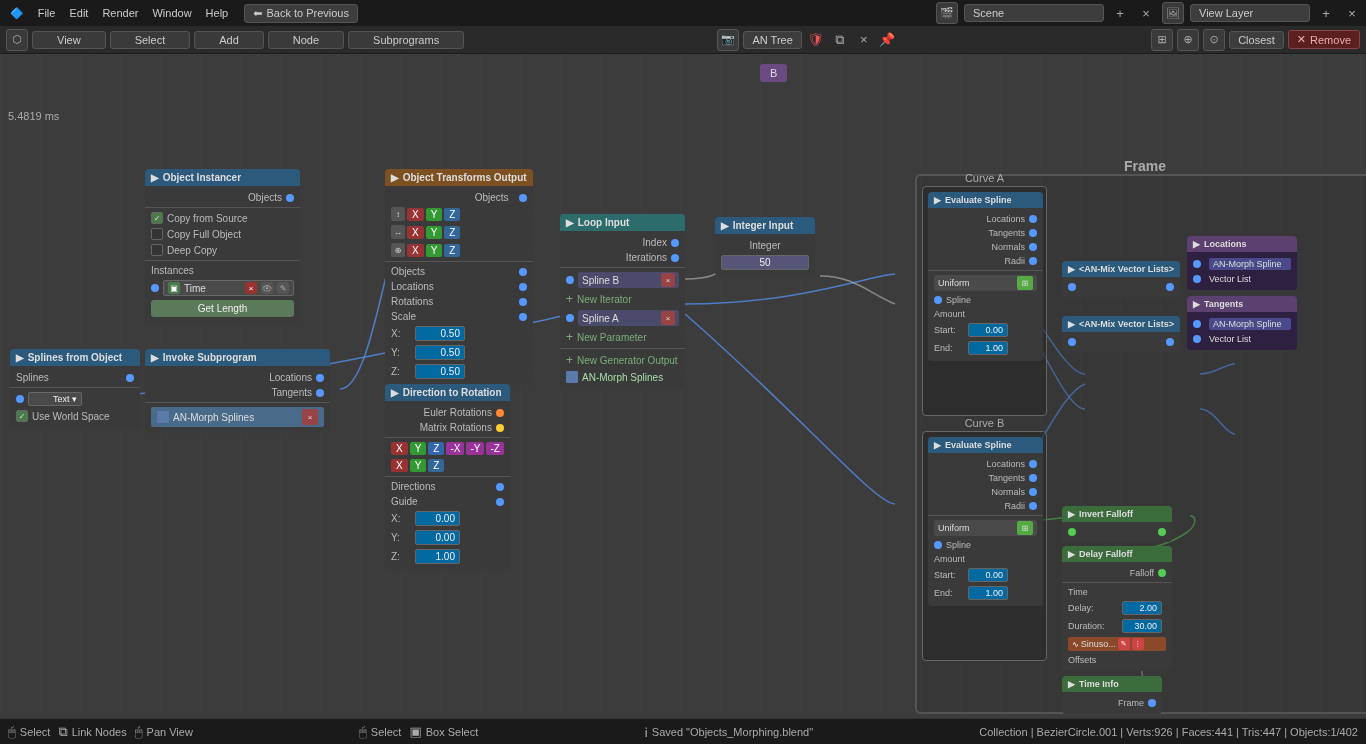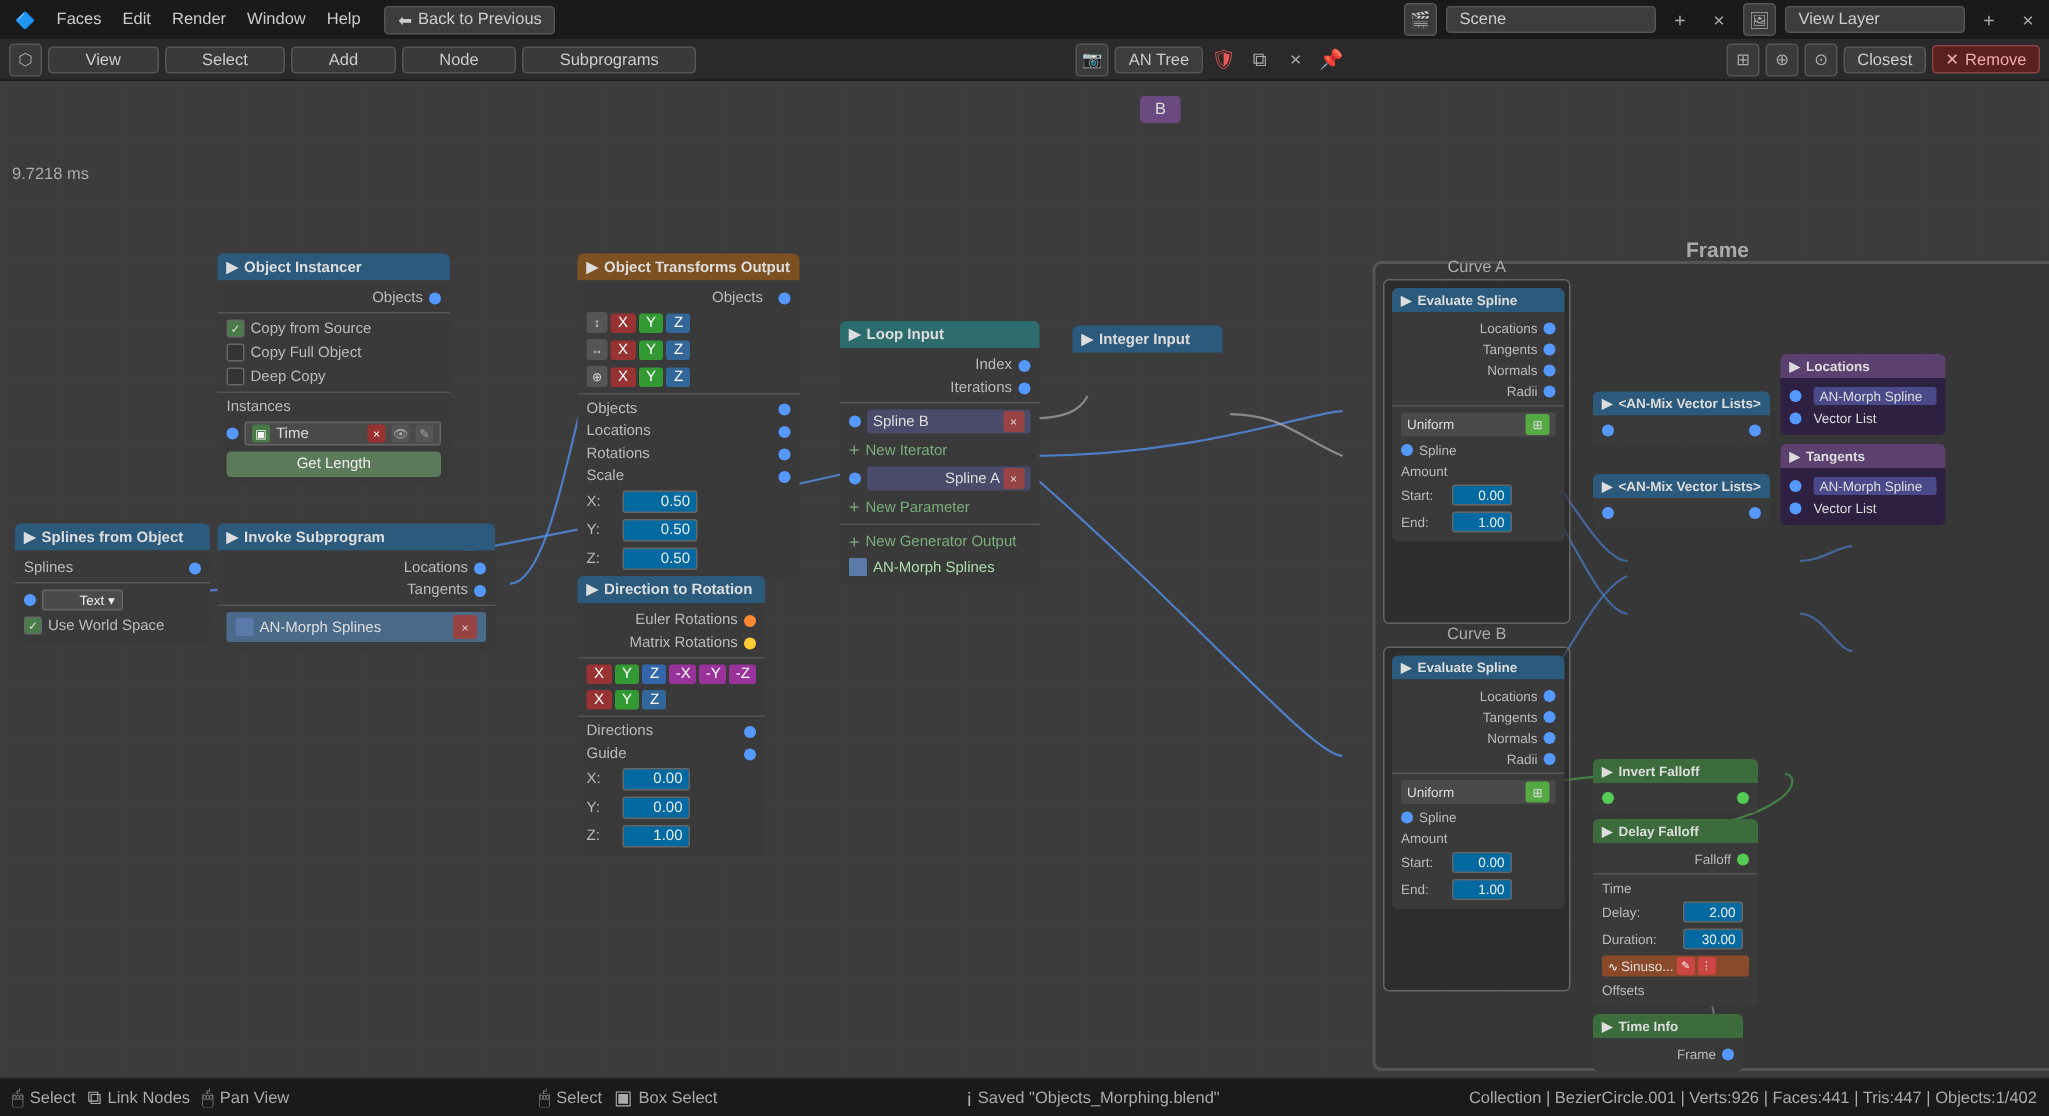--- a/index.html
+++ b/index.html
@@ -318,21 +318,21 @@
         linear-gradient(90deg, rgba(80,80,80,0.15) 1px, transparent 1px);
       background-size: 40px 40px;
     }
     .purple-node-body { background: #2e2040; }
   </style>
 </head>
 <body>
 
 <div class="top-menubar">
   <div class="menu-item">🔷</div>
-  <div class="menu-item">Faces</div>
+  <div class="menu-item">File</div>
   <div class="menu-item">Edit</div>
   <div class="menu-item">Render</div>
   <div class="menu-item">Window</div>
   <div class="menu-item">Help</div>
   <div class="back-btn">
     <span>⬅</span>
     <span>Back to Previous</span>
   </div>
   <div class="toolbar-spacer"></div>
   <div class="scene-area">
@@ -377,21 +377,21 @@
 </div>
 
 <div class="main-canvas">
   <div class="grid-bg"></div>
 
   <div style="position:absolute; top:10px; left:760px; background:#6a4a80; border-radius:3px; padding:3px 10px; color:#ddd; font-size:11px;">
     <span>B</span>
   </div>
 
   <div class="timer-bar">
-    <span>9.7218 ms</span>
+    <span>5.4819 ms</span>
   </div>
 
   <svg class="connections-svg">
 
     <path d="M 130 340 C 200 340, 530 270, 570 260" stroke="#5599ff" stroke-width="1.5" fill="none" opacity="0.7"></path>
 
     <path d="M 340 335 C 370 335, 385 200, 395 200" stroke="#5599ff" stroke-width="1.5" fill="none" opacity="0.7"></path>
 
     <path d="M 685 225 C 710 225, 720 220, 725 210" stroke="#aaa" stroke-width="1.5" fill="none" opacity="0.7"></path>
 
@@ -648,21 +648,21 @@
           <div style="margin-left:auto;background:#994444;border-radius:2px;width:14px;height:14px;display:flex;align-items:center;justify-content:center;font-size:8px;">×</div>
         </div>
       </div>
       <div class="add-row">
         <span class="add-icon">+</span>
         <span>New Iterator</span>
       </div>
       <div class="node-row">
         <div class="socket socket-blue"></div>
         <div style="display:flex;align-items:center;background:#4a4a6a;border-radius:2px;padding:1px 4px;gap:2px;flex:1;">
-          <span style="font-size:10px;margin-left:48px;">Spline A</span>
+          <span style="font-size:10px;">Spline A</span>
           <div style="margin-left:auto;background:#994444;border-radius:2px;width:14px;height:14px;display:flex;align-items:center;justify-content:center;font-size:8px;">×</div>
         </div>
       </div>
       <div class="add-row">
         <span class="add-icon">+</span>
         <span>New Parameter</span>
       </div>
       <div class="separator"></div>
       <div class="add-row">
         <span class="add-icon">+</span>
@@ -672,20 +672,28 @@
         <div style="width:12px;height:12px;background:#5a7aaa;border-radius:1px;"></div>
         <span style="font-size:10px;color:#aaddaa;">AN-Morph Splines</span>
       </div>
     </div>
   </div>
 
   <div class="node" style="left:715px; top:163px; min-width:100px;">
     <div class="node-header header-blue">
       <span>▶</span>
       <span>Integer Input</span>
+    </div>
+    <div class="node-body">
+      <div class="node-row">
+        <span class="node-label" style="flex:1;text-align:center;">Integer</span>
+      </div>
+      <div class="node-row">
+        <div class="node-input" style="text-align:center;background:#555577;">50</div>
+      </div>
     </div>
   </div>
 
   <div style="position:absolute; left:875px; top:120px; width:460px; height:540px; border:2px solid #555; border-radius:6px; background:rgba(45,45,45,0.3);margin-left:40px;">
     <div style="position:absolute;top:-18px;left:50%;transform:translateX(-50%);font-size:14px;color:#aaa;font-weight:bold;">Frame</div>
 
     <div style="position:absolute;left:5px;top:10px;width:125px;height:230px;border:1px solid #666;border-radius:4px;background:rgba(35,35,35,0.5);">
       <div style="position:absolute;top:-15px;left:50%;transform:translateX(-50%);font-size:11px;color:#aaa;">Curve A</div>
 
       <div class="node" style="left:5px;top:5px;width:115px;">

